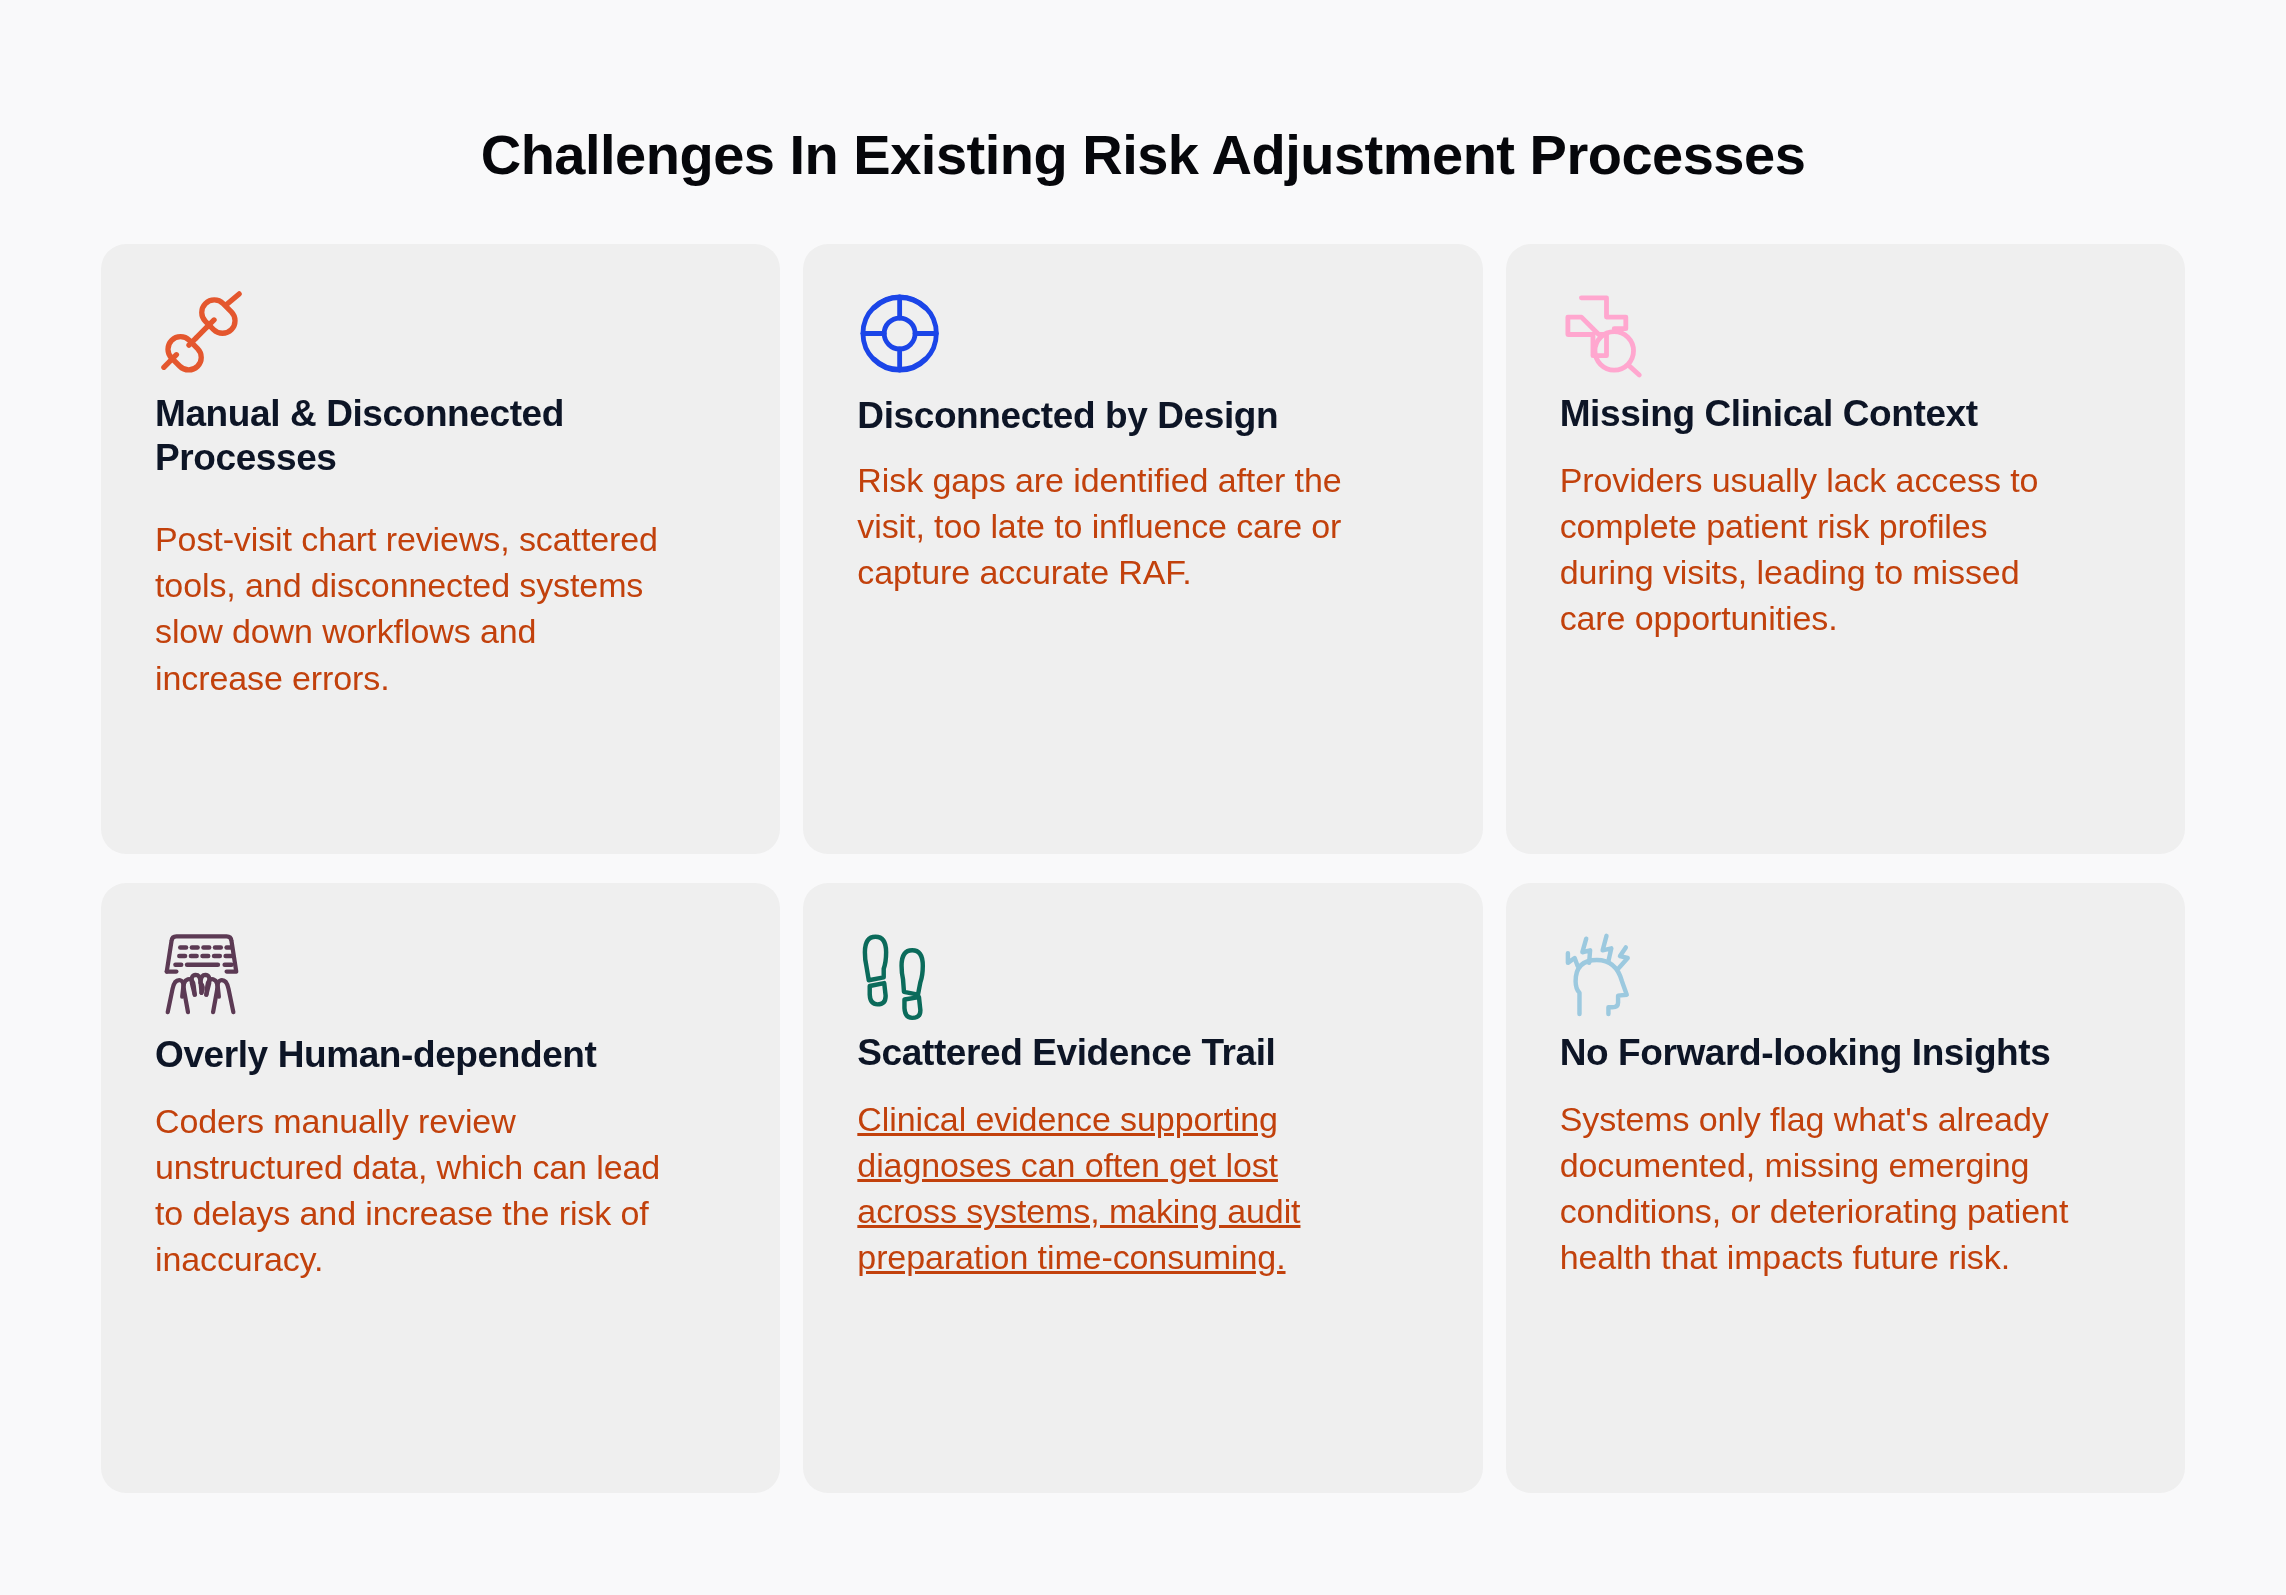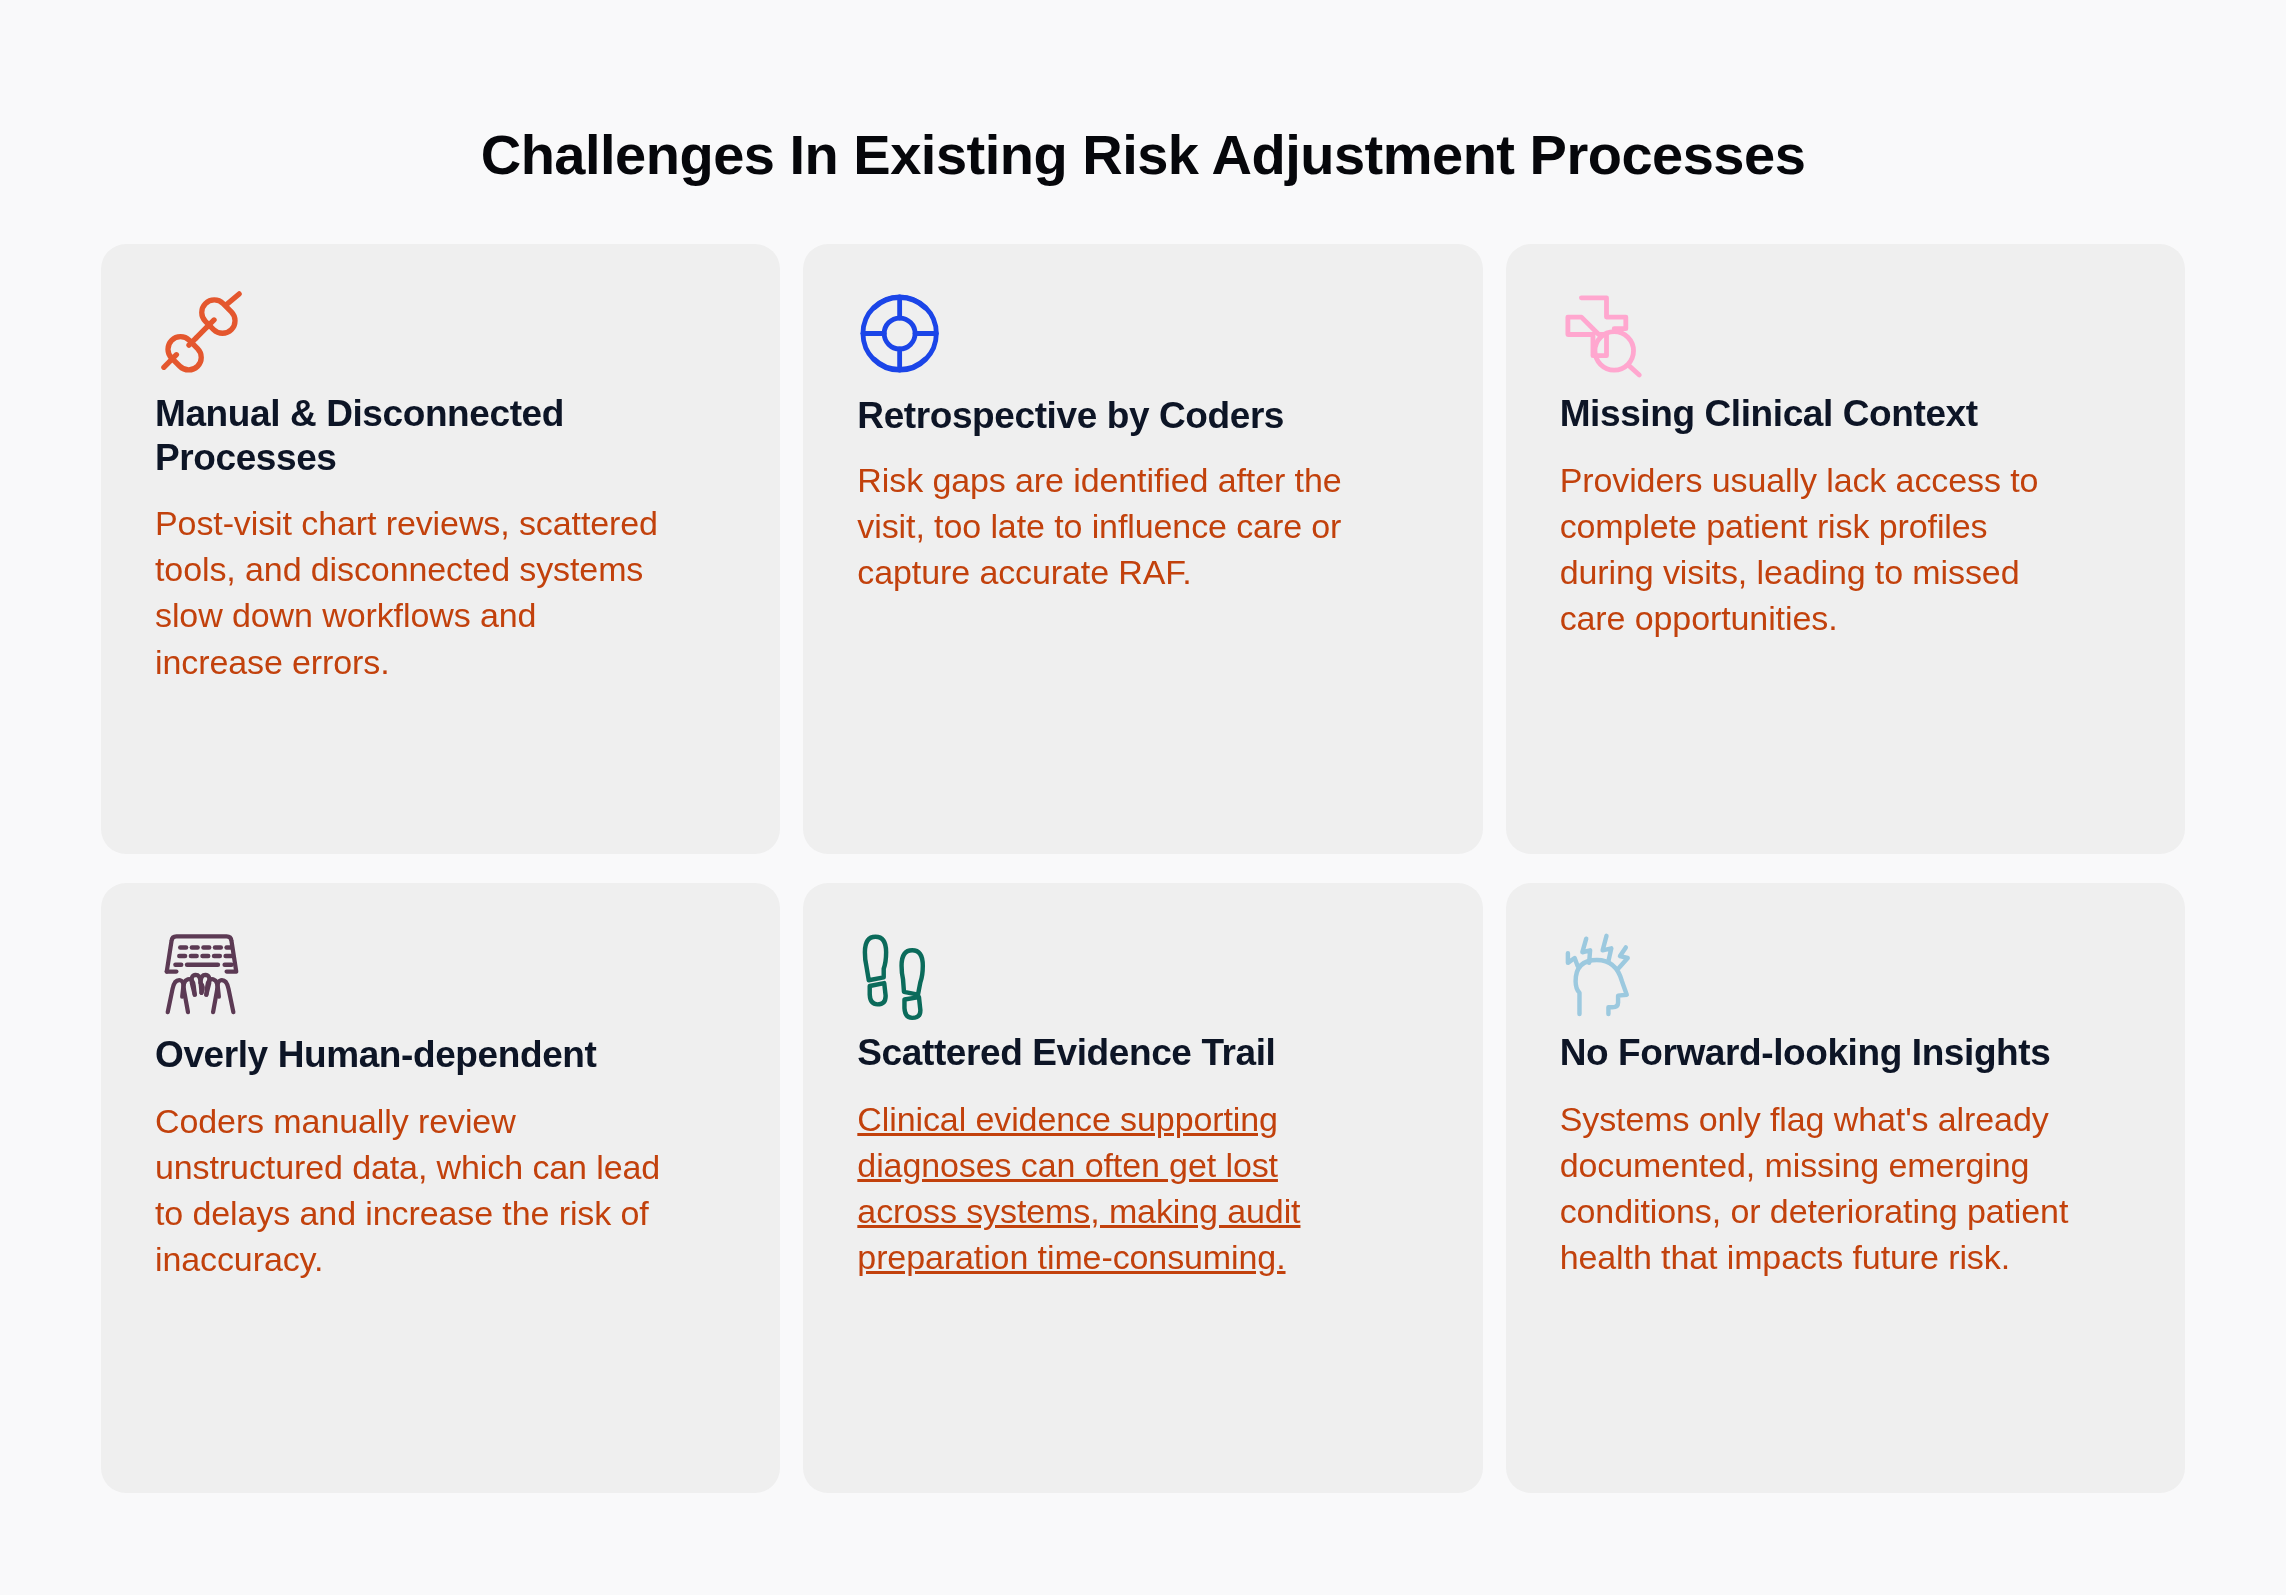--- a/index.html
+++ b/index.html
@@ -91,21 +91,21 @@
     font-size: 34px;
     line-height: 1.36;
     font-weight: 400;
     letter-spacing: -0.1px;
     color: #c2410c;
     margin: 0;
     max-width: 100%;
   }
 
   
-  .card--manual .card-body   { max-width: 512px; }
+  .card--manual .card-body   { max-width: 512px; margin-top: 16px; }
   .card--retro .card-title   { margin-bottom: 19.3px; }
   .card--retro .card-body    { max-width: 502px; }
   .card--human .card-body    { max-width: 512px; }
   .card--missing .card-body  { max-width: 526px; }
   .card--evidence .card-body { max-width: 526px; text-decoration: underline; }
   .card--insights .card-body { max-width: 526px; }
 
   .card--retro .card-icon,
   .card--human .card-icon { margin-bottom: 19.3px; }
 </style>
@@ -140,21 +140,21 @@
           <circle cx="44" cy="43" r="38"></circle>
           <circle cx="44" cy="43" r="16"></circle>
           <line x1="44" y1="5" x2="44" y2="27"></line>
           <line x1="44" y1="59" x2="44" y2="81"></line>
           <line x1="6" y1="43" x2="28" y2="43"></line>
           <line x1="60" y1="43" x2="82" y2="43"></line>
           <path d="M17.5 16.5 A38 38 0 0 1 70.5 16.5"></path>
           <path d="M17.5 69.5 A38 38 0 0 0 70.5 69.5"></path>
         </svg>
       </div>
-      <h2 class="card-title">Retrospective by Coders</h2>
+      <h2 class="card-title">Disconnected by Design</h2>
       <p class="card-body">Risk gaps are identified after the visit, too late to influence care or capture accurate RAF.</p>
     </div>
 
     <div class="card card--missing">
       <div class="card-icon">
         <svg viewBox="0 0 96 86" fill="none" stroke="#FFA7CF" stroke-width="5" stroke-linecap="round" stroke-linejoin="round">
           <path d="M22 6 L48 6 L48 26 L68 26 L68 38 M68 38 L56 38 M40 44 L48 44 L48 66 L34 66 L34 44 L8 44 L8 26 L22 26 Z"></path>
           <circle cx="56" cy="61" r="20"></circle>
           <line x1="71" y1="76" x2="82" y2="86"></line>
         </svg>

